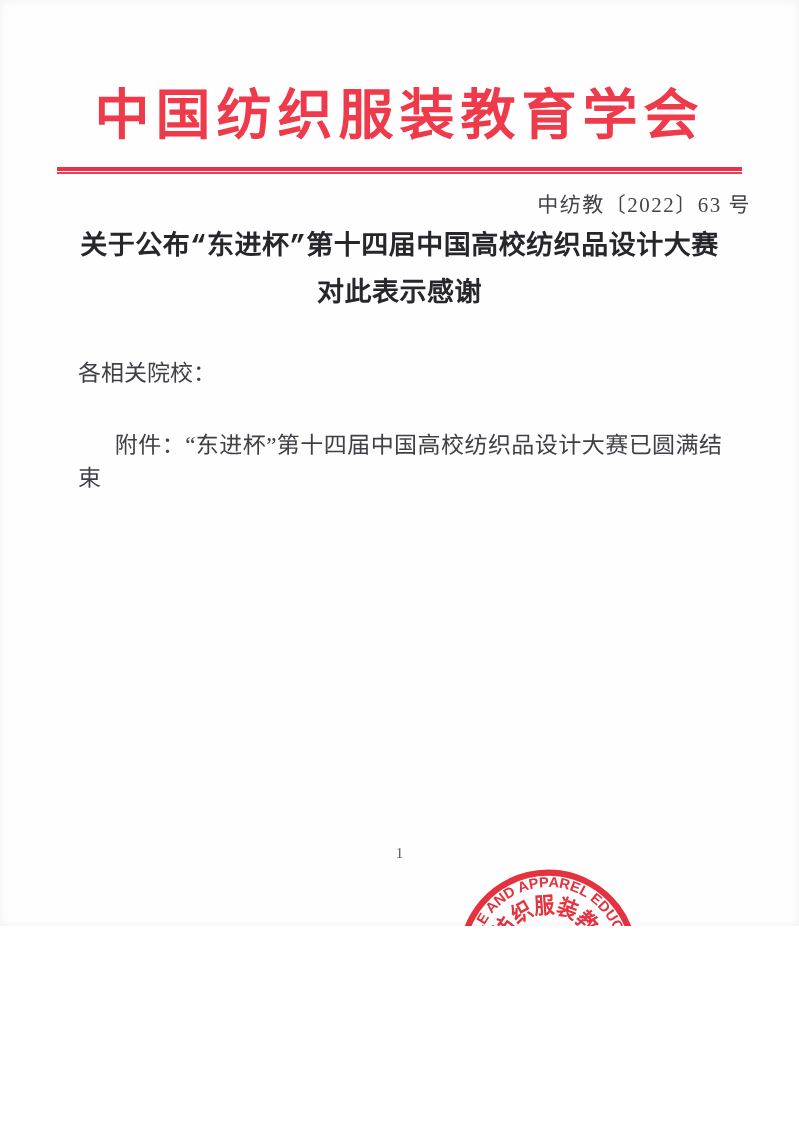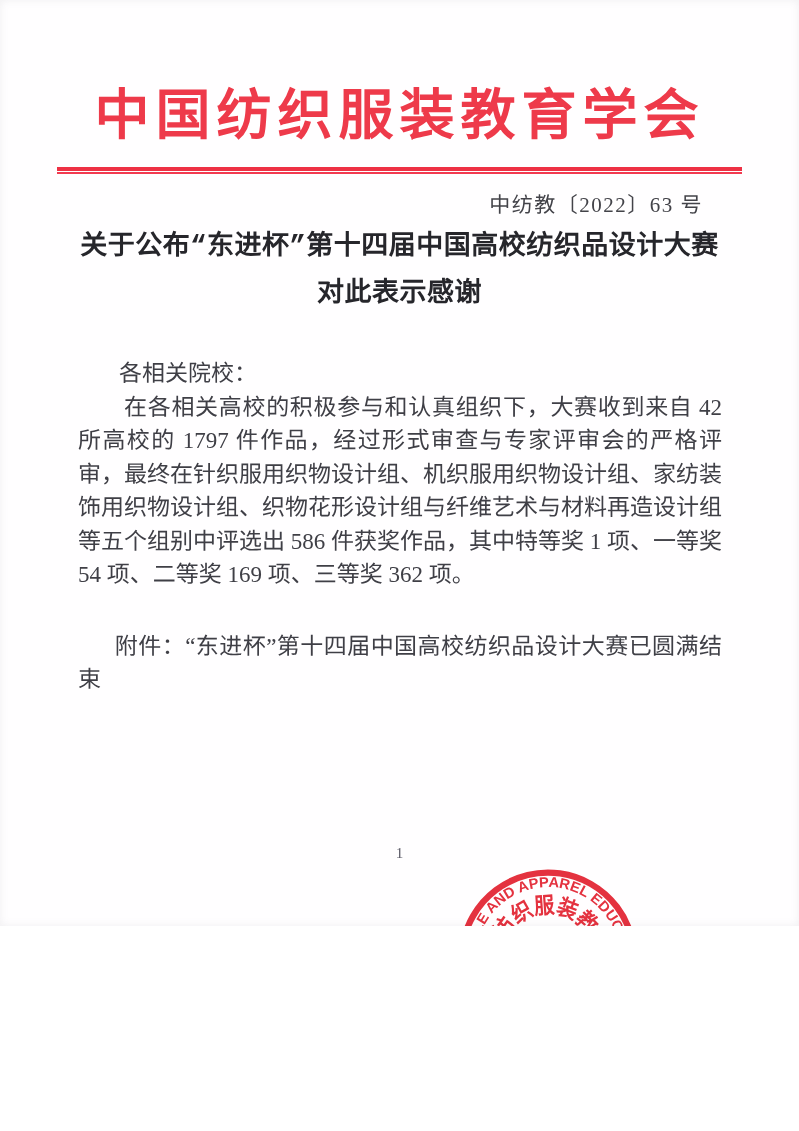--- a/index.html
+++ b/index.html
@@ -23,39 +23,39 @@
   }
   .rule {
     margin:21px 57px 0 57px; height:8px;
     background:linear-gradient(to bottom,
       #ee3044 0%, #ee3044 46%,
       #ffffff 46%, #ffffff 60%,
       #f23a50 60%, #f23a50 85%,
       #ffffff 85%, #ffffff 100%);
   }
   .doc-number {
-    margin-top:19px; padding-right:96px;
+    margin-top:19px; padding-right:48px;
     text-align:right;
     font-size:21px; line-height:22px;
     color:#434349; letter-spacing:1.5px;
   }
   .title {
     margin-top:8px; text-align:center;
     font-size:27px; line-height:47px; font-weight:bold;
     color:#26262b; letter-spacing:0.5px;
     font-family:Liberation Mono, monospace;
   }
   .body-text {
     margin:39px 77px 0 78px;
     font-size:23px; line-height:33.5px;
     color:#3f3f46;
     text-align:justify;
   }
   .body-text p { margin:0; text-indent:2em; }
-  .body-text p.salutation { text-indent:0;margin-left:41px; }
+  .body-text p.salutation { text-indent:0; }
   .body-text p.attachment { margin-top:38px; text-indent:1.6em; }
 
   .sig-block {
     position:absolute; top:961px; left:409px; width:280px;
     text-align:center; color:#3f3f46; z-index:1;
   }
   .sig-name { font-size:21.5px; line-height:24px; letter-spacing:0.5px; }
   .sig-date { margin-top:12px; font-size:21px; line-height:22px; letter-spacing:1px; }
 
   .seal {
@@ -82,21 +82,20 @@
 
   <div class="doc-number">中纺教〔2022〕63 号</div>
 
   <div class="title">
     <div>关于公布“东进杯”第十四届中国高校纺织品设计大赛</div>
     <div>对此表示感谢</div>
   </div>
 
   <div class="body-text">
     <p class="salutation">各相关院校：</p>
-    <p>在各相关高校的积极参与和认真组织下，大赛收到来自 42 所高校的 1797 件作品，经过形式审查与专家评审会的严格评审，最终在针织服用织物设计组、机织服用织物设计组、家纺装饰用织物设计组、织物花形设计组与纤维艺术与材料再造设计组等五个组别中评选出 586 件获奖作品，其中特等奖 1 项、一等奖 54 项、二等奖 169 项、三等奖 362 项。</p>
     <p class="attachment">附件：“东进杯”第十四届中国高校纺织品设计大赛已圆满结束</p>
   </div>
 
   <div class="sig-block">
     <div class="sig-name">中国纺织服装教育学会</div>
     <div class="sig-date">2022 年 12 月 6 日</div>
   </div>
 
   <svg class="seal" viewBox="0 0 220 220" xmlns="http://www.w3.org/2000/svg" xmlns:xlink="http://www.w3.org/1999/xlink">
     <defs>

